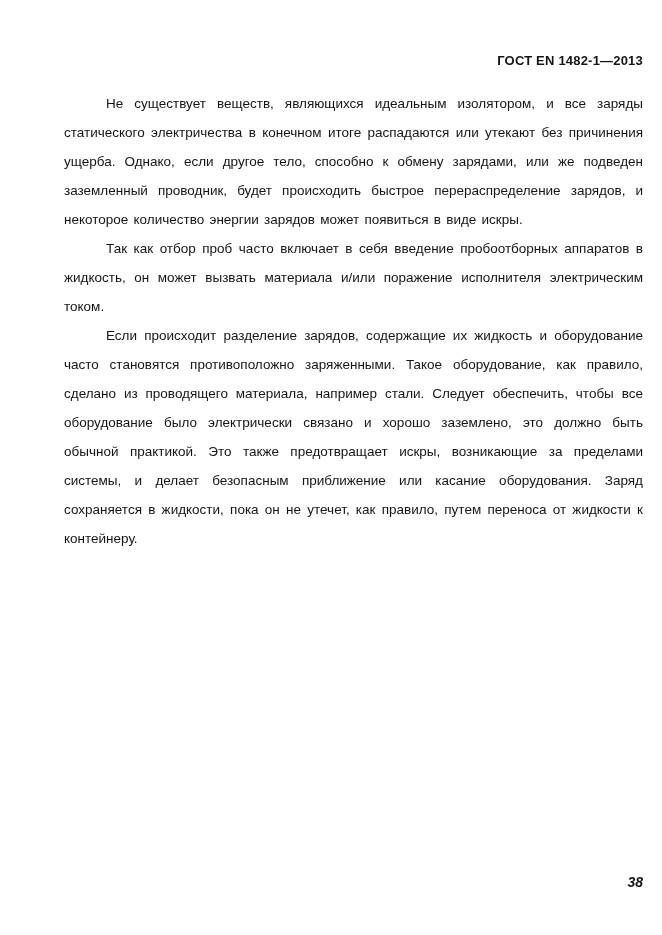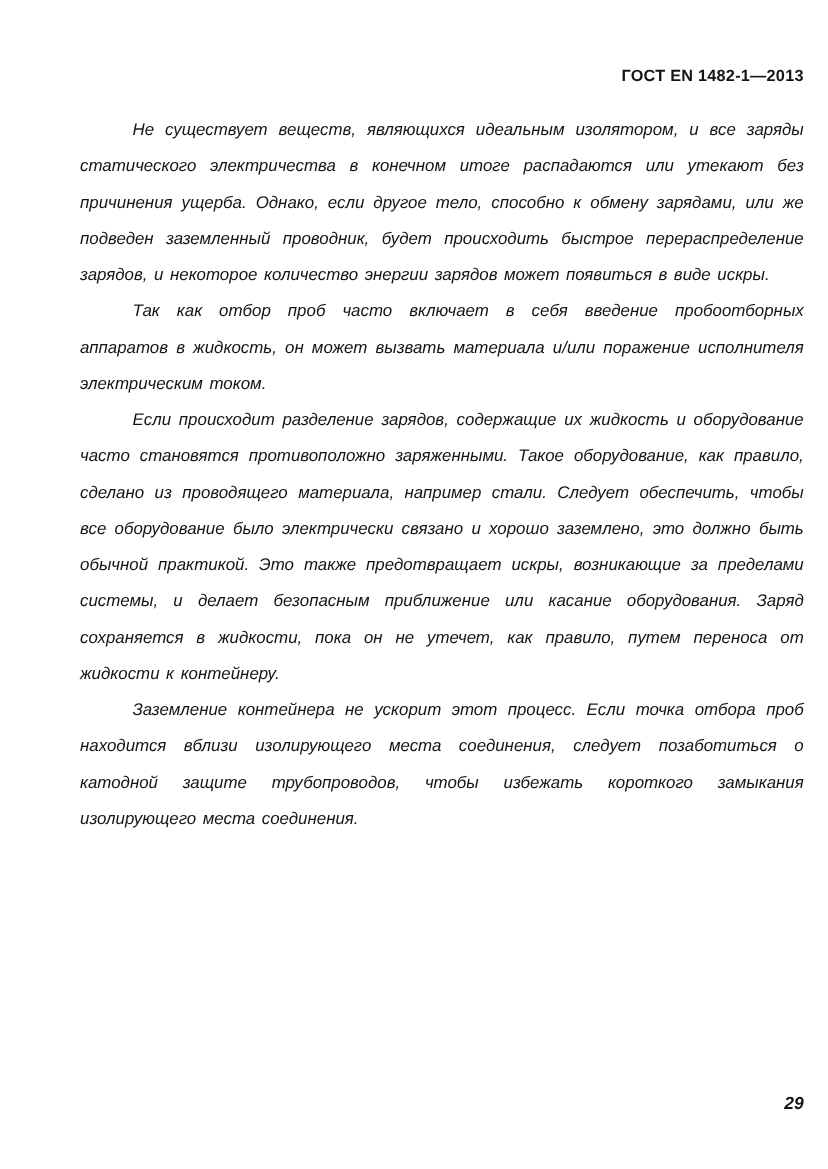--- a/index.html
+++ b/index.html
@@ -34,21 +34,20 @@
     right: 47px;
   }
   .content p {
     margin: 0;
     text-align: justify;
     text-align-last: left;
     text-indent: 42px;
     font-size: 13.5px;
     line-height: 29px;
     word-spacing: 1.5px;
-    font-style: italic;
   }
   .page-number {
     position: absolute;
     bottom: 60px;
     right: 47px;
     font-size: 14px;
     font-style: italic;
     font-weight: bold;
   }
 </style>
@@ -56,18 +55,17 @@
 <body>
 
 <div class="page">
 
   <div class="doc-header">ГОСТ EN 1482-1—2013</div>
 
   <div class="content">
     <p>Не существует веществ, являющихся идеальным изолятором, и все заряды статического электричества в конечном итоге распадаются или утекают без причинения ущерба. Однако, если другое тело, способно к обмену зарядами, или же подведен заземленный проводник, будет происходить быстрое перераспределение зарядов, и некоторое количество энергии зарядов может появиться в виде искры.</p>
     <p>Так как отбор проб часто включает в себя введение пробоотборных аппаратов в жидкость, он может вызвать материала и/или поражение исполнителя электрическим током.</p>
     <p>Если происходит разделение зарядов, содержащие их жидкость и оборудование часто становятся противоположно заряженными. Такое оборудование, как правило, сделано из проводящего материала, например стали. Следует обеспечить, чтобы все оборудование было электрически связано и хорошо заземлено, это должно быть обычной практикой. Это также предотвращает искры, возникающие за пределами системы, и делает безопасным приближение или касание оборудования. Заряд сохраняется в жидкости, пока он не утечет, как правило, путем переноса от жидкости к контейнеру.</p>
-    <p>Заземление контейнера не ускорит этот процесс. Если точка отбора проб находится вблизи изолирующего места соединения, следует позаботиться о катодной защите трубопроводов, чтобы избежать короткого замыкания изолирующего места соединения.</p>
   </div>
 
-  <div class="page-number">29</div>
+  <div class="page-number">38</div>
 
 </div>
 
 </body></html>

